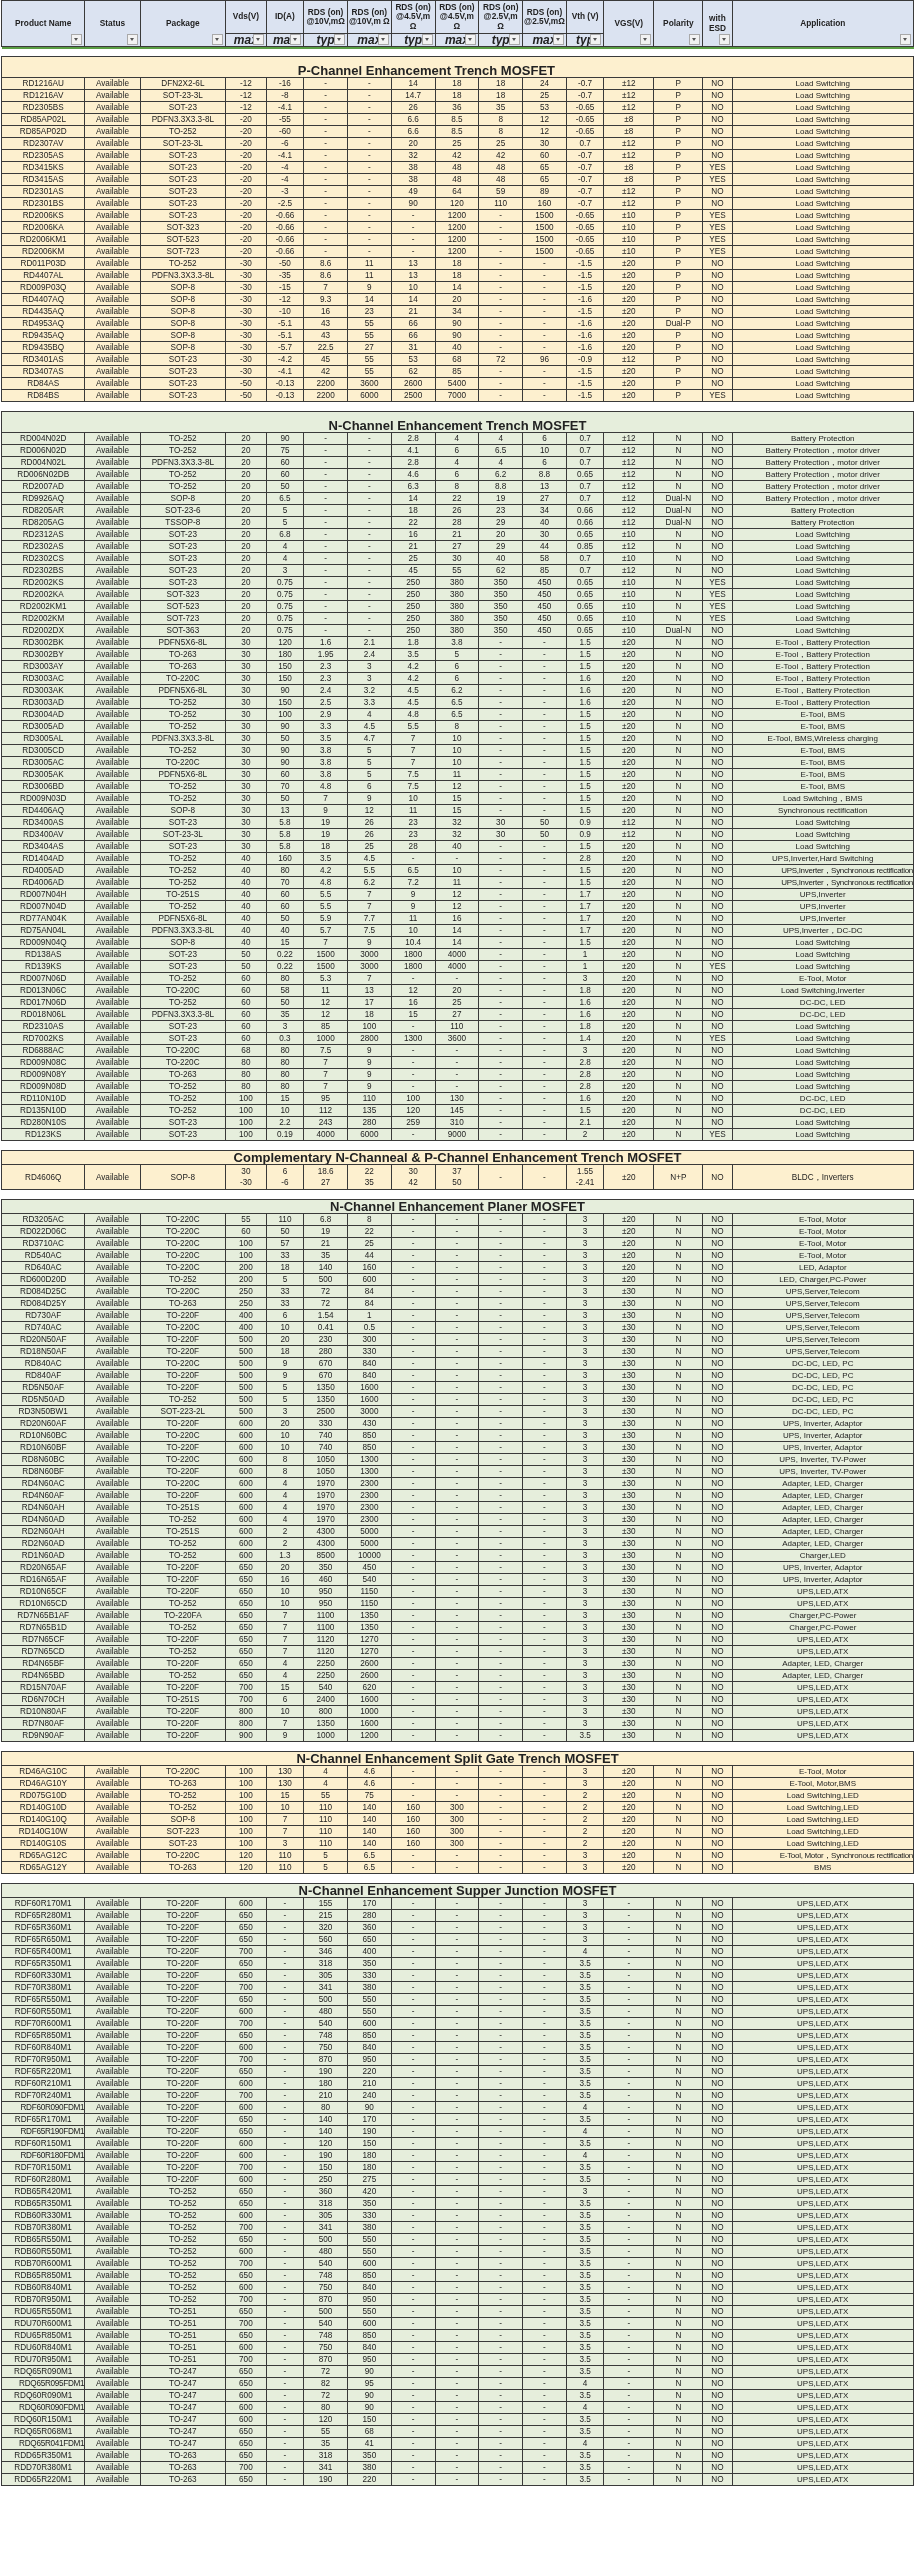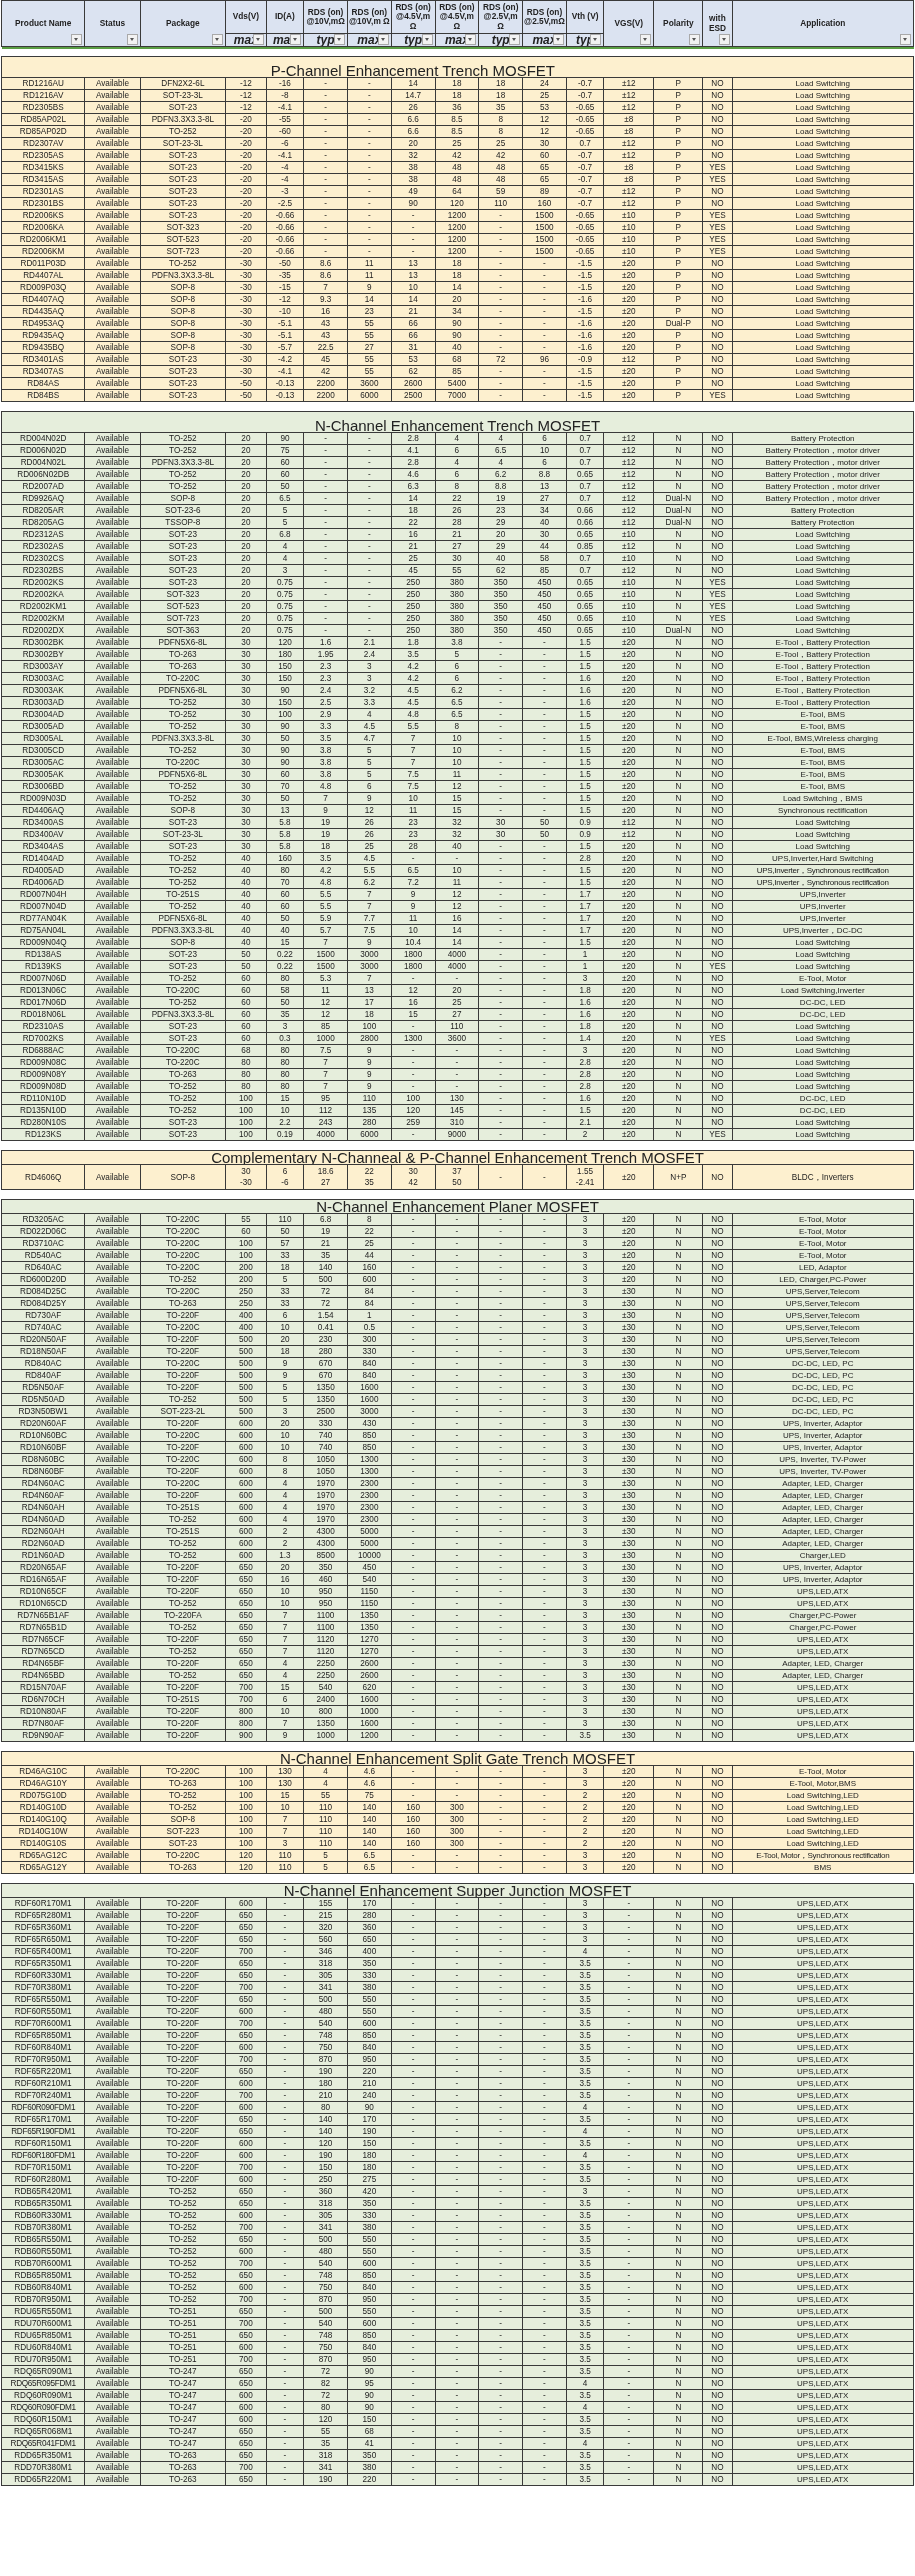--- a/index.html
+++ b/index.html
@@ -4,25 +4,25 @@
 <style>
   html,body{margin:0;padding:0;background:#fff;}
   body{width:915px;font-family:"Liberation Sans",sans-serif;font-size:8.2px;color:#222;}
   table{border-collapse:collapse;table-layout:fixed;width:913px;margin-left:1px;}
   td,th{border:1px solid #3a3a3a;text-align:center;padding:0;overflow:hidden;white-space:nowrap;line-height:11px;height:11px;}
   thead th{background:#dbe3f1;font-weight:bold;font-size:8.3px;color:#222;}
   .hdr-main th{height:32px;line-height:9.5px;white-space:normal;vertical-align:middle;position:relative;}
   .hdr-sub th{height:12px;font-size:12px;position:relative;font-style:italic;}
   .dd{display:inline-block;width:9px;height:9px;border:1px solid #a9a9a9;background:#f2f2f2;vertical-align:middle;position:absolute;right:2px;bottom:1px;}
   .dd::after{content:"";position:absolute;left:2px;top:3px;border-left:2.5px solid transparent;border-right:2.5px solid transparent;border-top:3px solid #555;}
-  .sec-title td{font-weight:normal;font-size:15px;height:13px;line-height:13px;margin-left:16px;}
+  .sec-title td{font-weight:bold;font-size:13px;height:13px;line-height:13px;margin-left:16px;}
   .yellow td{background:#fdf0cf;}
   .green td{background:#e6eedc;}
   td.app{font-size:8px;}
-  td.tight{letter-spacing:-0.3px;}
+  td.tight{letter-spacing:-0.3px;text-align:right;}
   .comp td{height:24px;line-height:11px;}
 </style>
 </head>
 <body>
 
 <table>
   <colgroup>
     <col style="width:80px">
       <col style="width:53px">
       <col style="width:82px">

